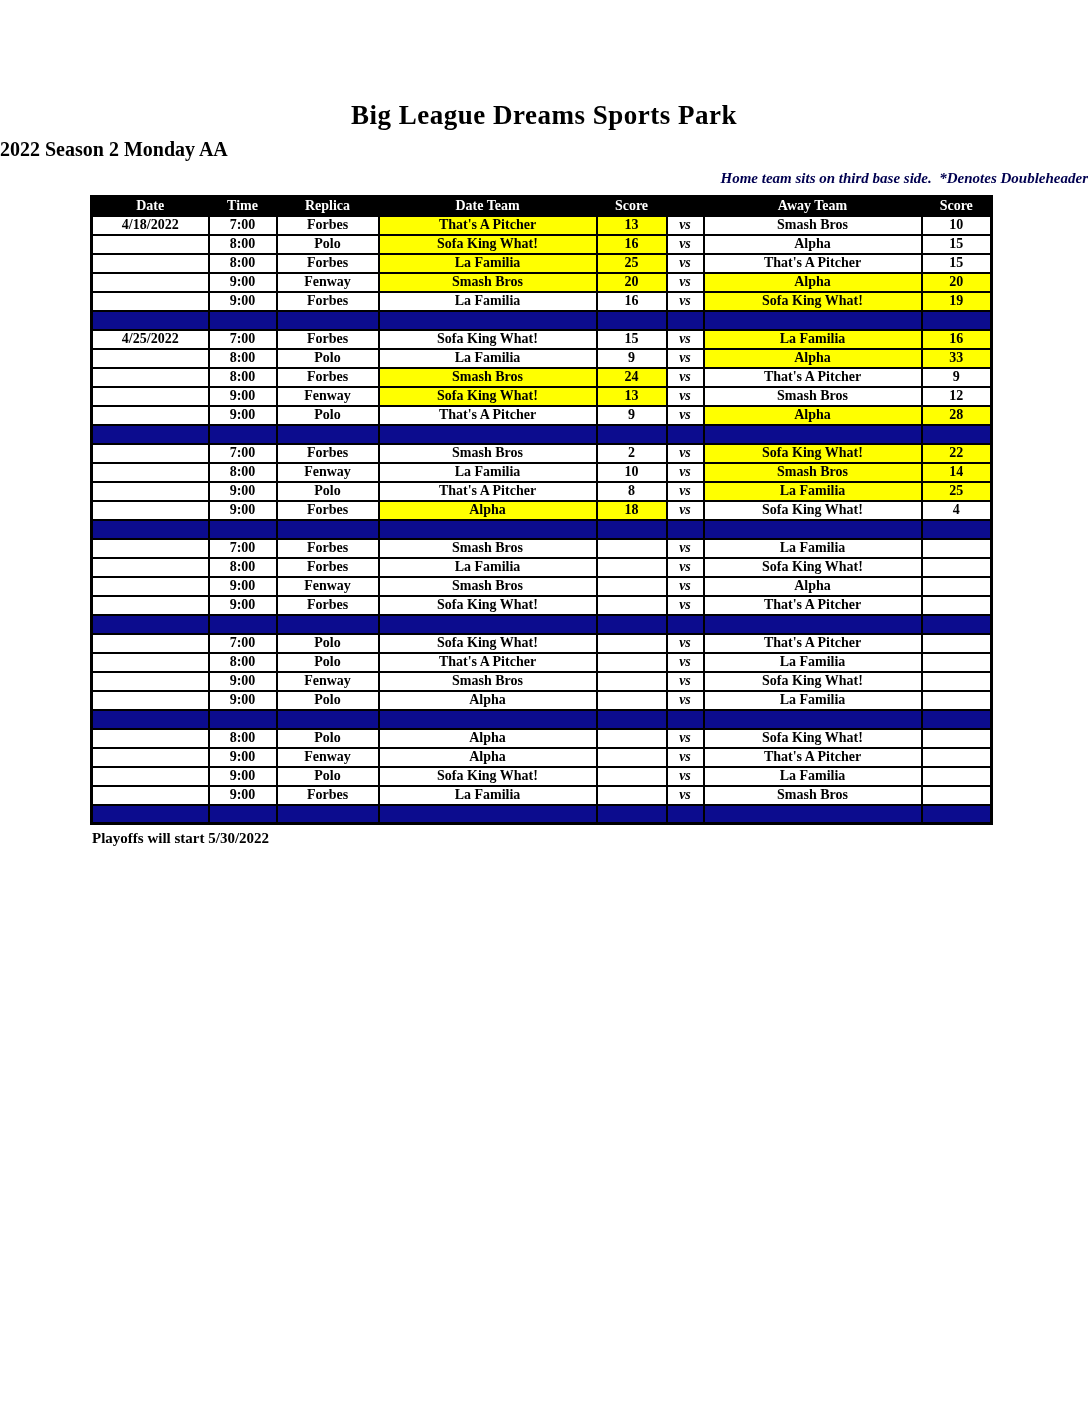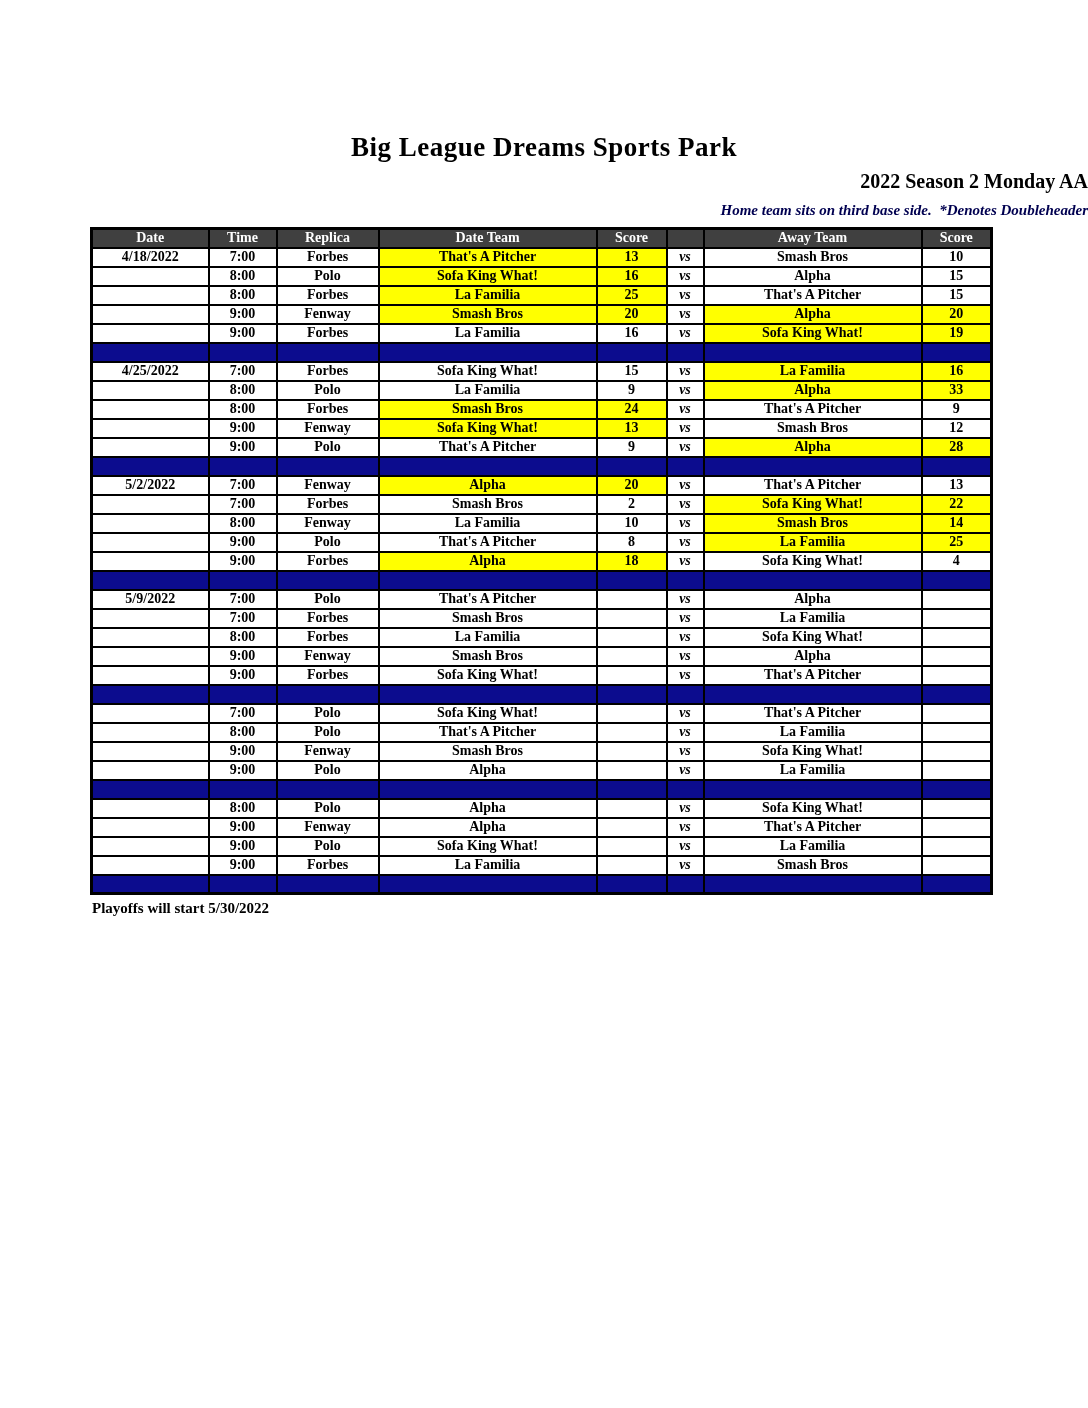--- a/index.html
+++ b/index.html
@@ -12,24 +12,23 @@
     font-family: "Liberation Serif", serif;
     overflow: hidden;
   }
   .title {
     text-align: center;
     padding-top: 100px;
     font-size: 27px;
     font-weight: bold;
     color: #000000;
     letter-spacing: 0.5px;
-    margin-top: 32px;
   }
   .subtitle {
-    text-align: right;
+    text-align: left;
     margin-top: 7px;
     font-size: 20px;
     font-weight: bold;
     color: #000000;
   }
   .note {
     text-align: right;
     margin-top: 9px;
     font-size: 15px;
     font-weight: bold;
@@ -50,21 +49,21 @@
     font-size: 14px;
     font-weight: bold;
     text-align: center;
     vertical-align: middle;
     line-height: 1.05;
     white-space: nowrap;
     overflow: hidden;
     color: #000000;
   }
   table.schedule th {
-    background: #404040;
+    background: #000000;
     color: #ffffff;
   }
   tr.separator td {
     background: #0c0c8e;
   }
   td.hl {
     background: #ffff00;
     color: #002060;
   }
   td.vs-cell { font-style: italic; }
@@ -219,30 +218,20 @@
           <td></td>
           <td></td>
           <td></td>
           <td></td>
           <td></td>
           <td></td>
           <td></td>
           <td></td>
         </tr>
         <tr>
-          <td>5/2/2022</td>
-          <td>7:00</td>
-          <td>Fenway</td>
-          <td class="hl">Alpha</td>
-          <td class="hl">20</td>
-          <td class="vs-cell">vs</td>
-          <td>That's A Pitcher</td>
-          <td>13</td>
-        </tr>
-        <tr>
           <td></td>
           <td>7:00</td>
           <td>Forbes</td>
           <td>Smash Bros</td>
           <td>2</td>
           <td class="vs-cell">vs</td>
           <td class="hl">Sofa King What!</td>
           <td class="hl">22</td>
         </tr>
         <tr>
@@ -276,30 +265,20 @@
           <td>4</td>
         </tr>
         <tr class="separator">
           <td></td>
           <td></td>
           <td></td>
           <td></td>
           <td></td>
           <td></td>
           <td></td>
-          <td></td>
-        </tr>
-        <tr>
-          <td>5/9/2022</td>
-          <td>7:00</td>
-          <td>Polo</td>
-          <td>That's A Pitcher</td>
-          <td></td>
-          <td class="vs-cell">vs</td>
-          <td>Alpha</td>
           <td></td>
         </tr>
         <tr>
           <td></td>
           <td>7:00</td>
           <td>Forbes</td>
           <td>Smash Bros</td>
           <td></td>
           <td class="vs-cell">vs</td>
           <td>La Familia</td>

